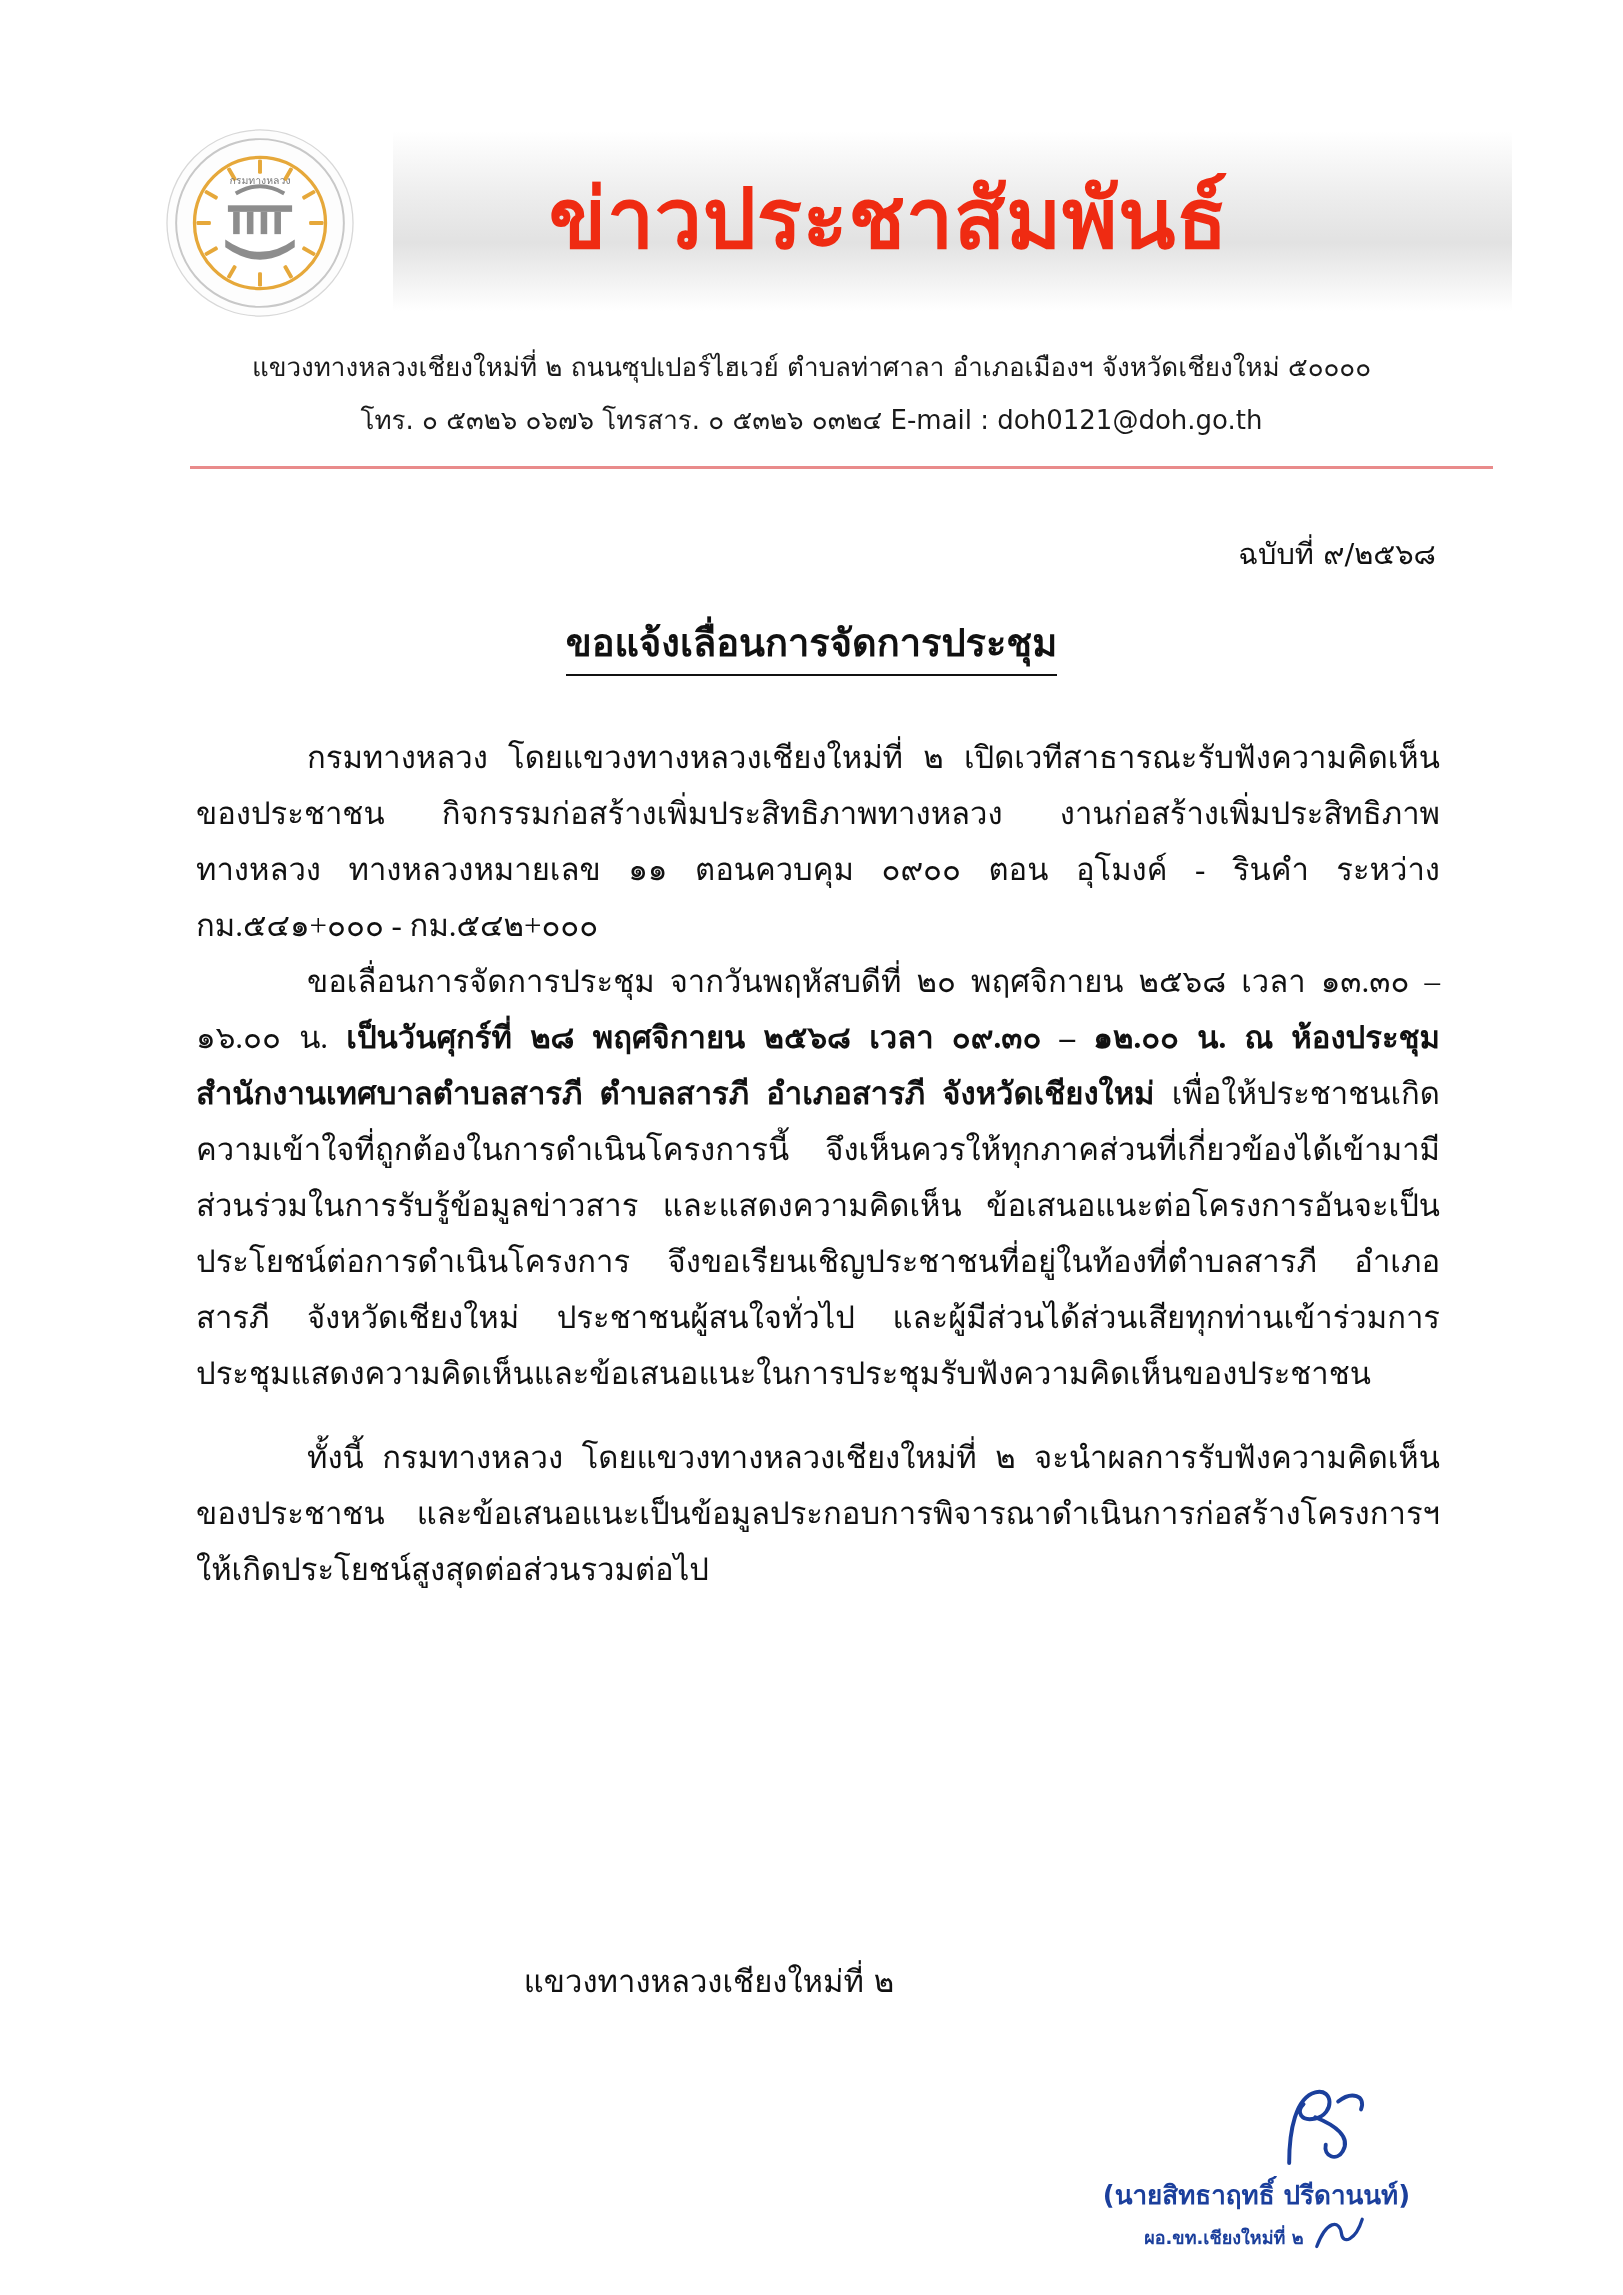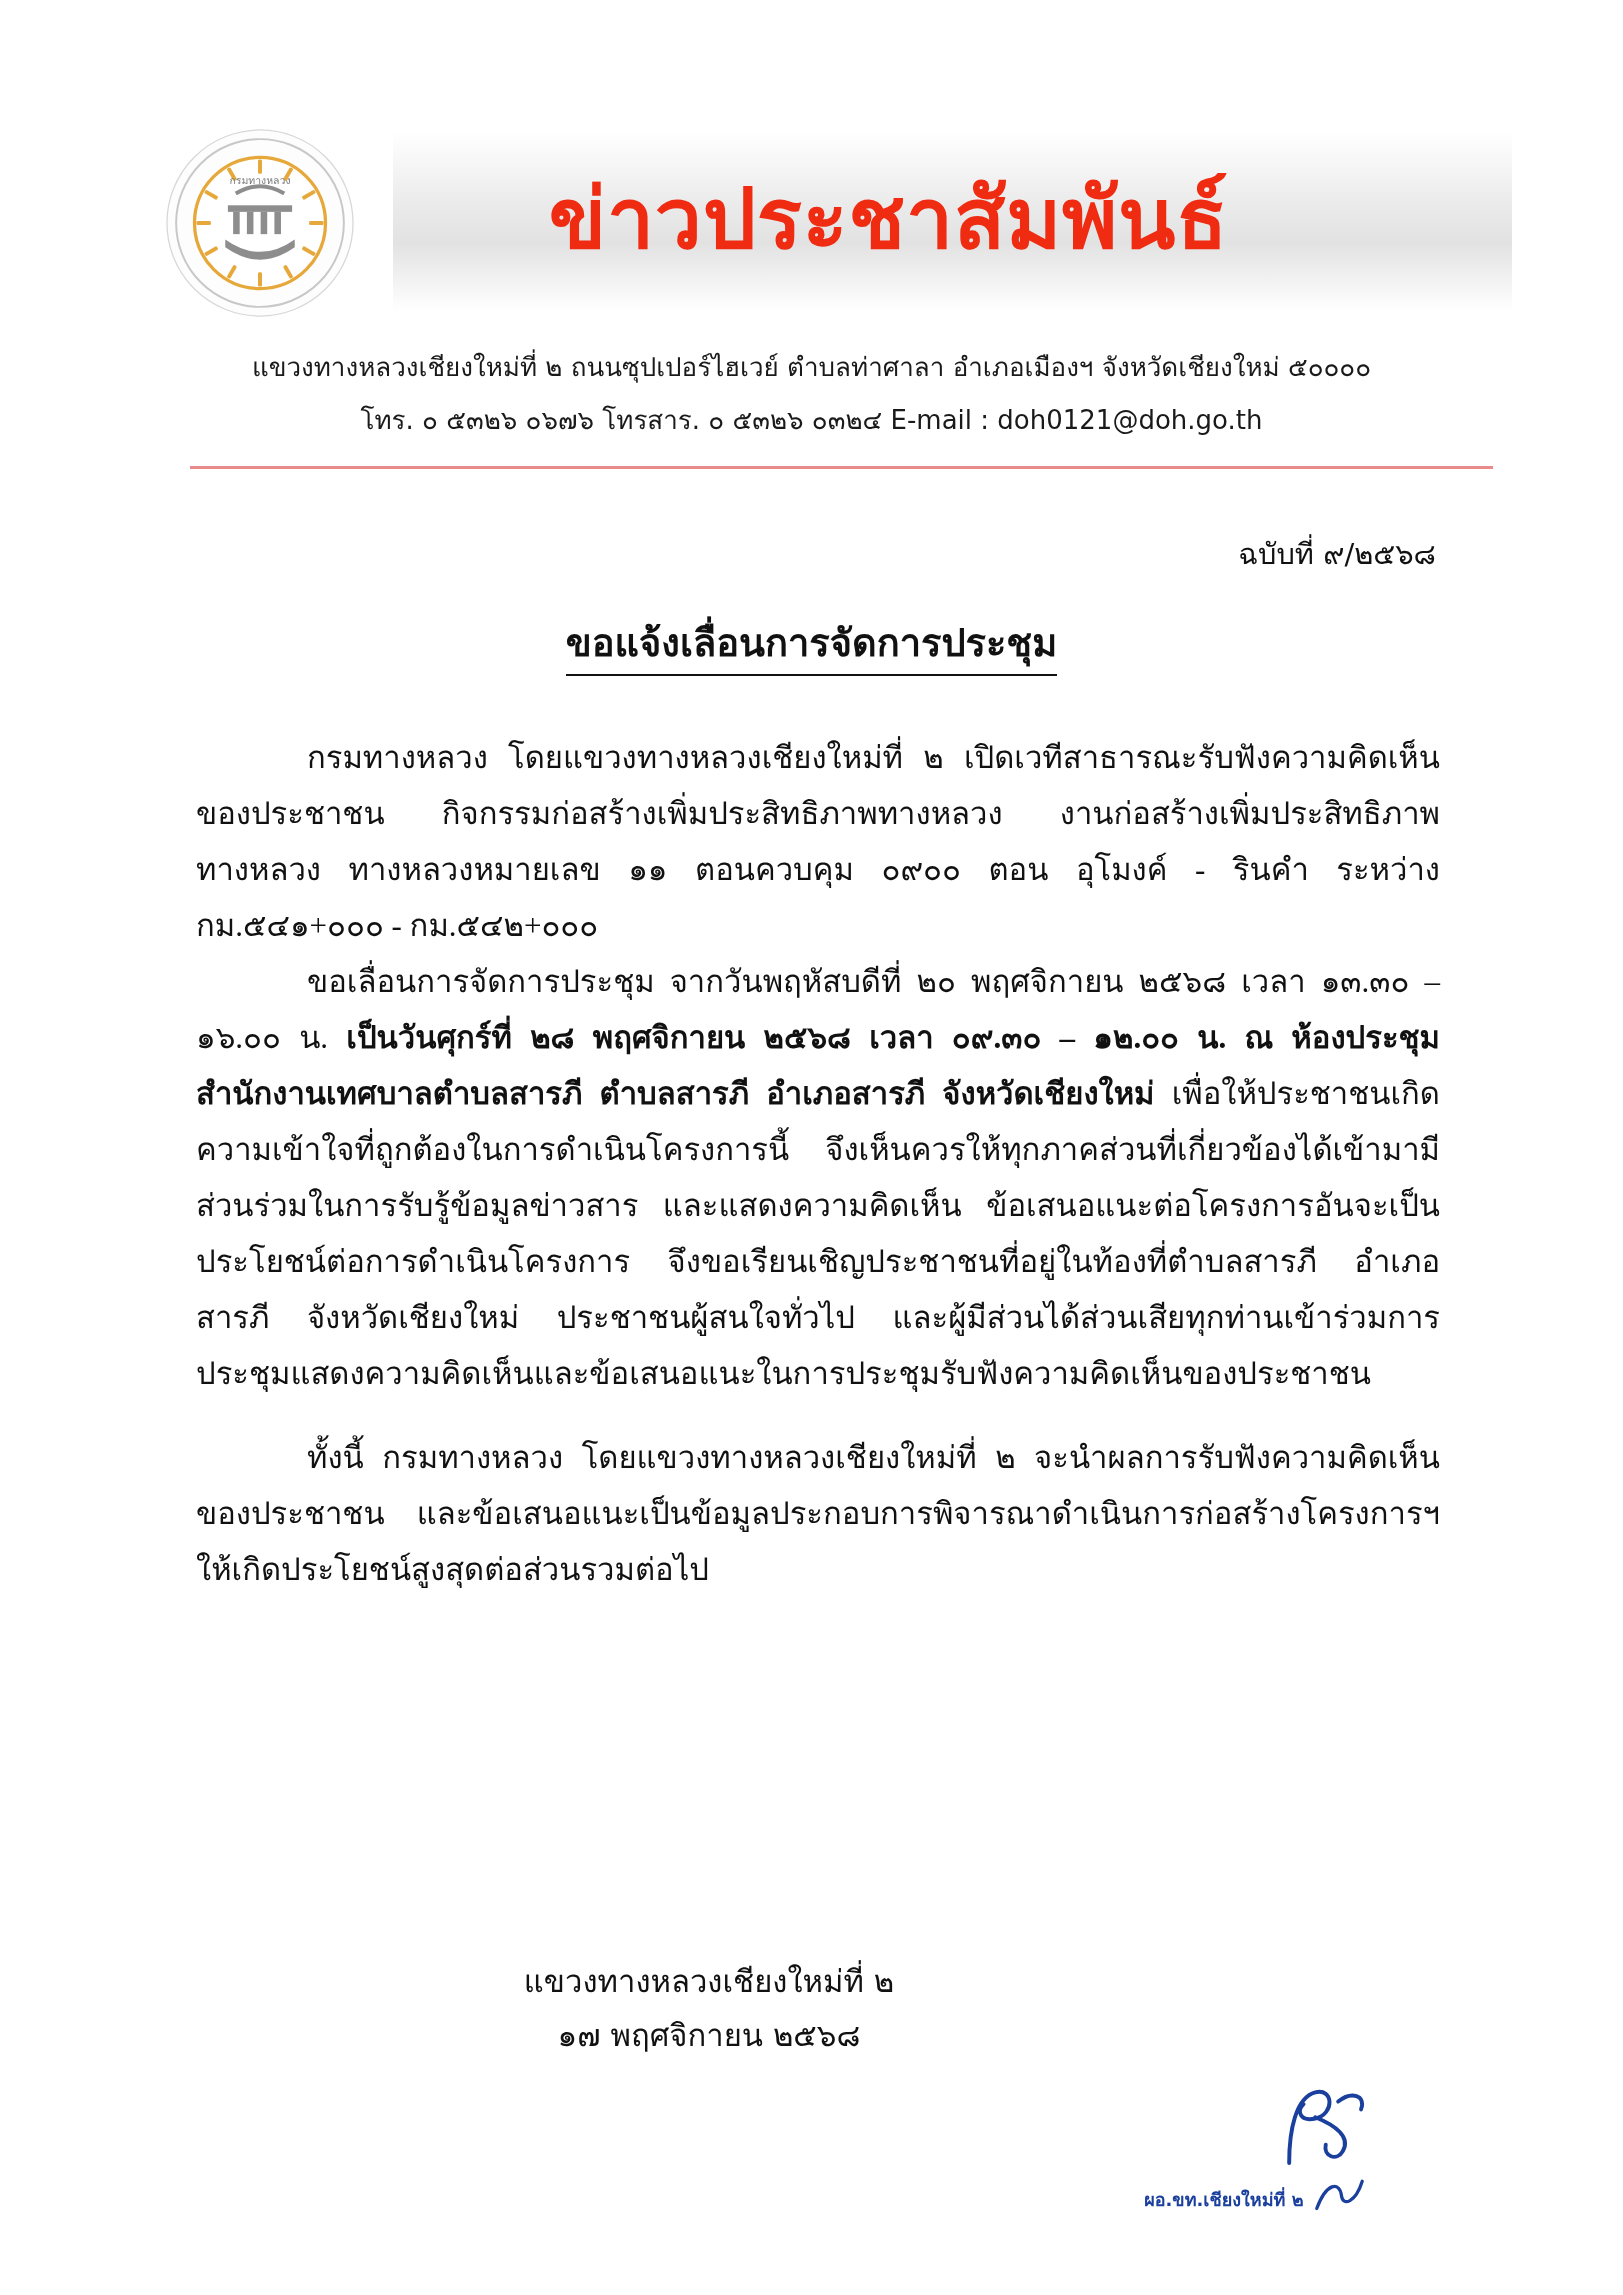--- a/index.html
+++ b/index.html
@@ -226,33 +226,33 @@
     <p>
       <span>ขอเลื่อนการจัดการประชุม จากวันพฤหัสบดีที่ ๒๐ พฤศจิกายน ๒๕๖๘ เวลา ๑๓.๓๐ –๑๖.๐๐ น. </span><span class="b">เป็นวันศุกร์ที่ ๒๘  พฤศจิกายน  ๒๕๖๘ เวลา ๐๙.๓๐ –  ๑๒.๐๐ น.  ณ ห้องประชุมสำนักงานเทศบาลตำบลสารภี ตำบลสารภี อำเภอสารภี จังหวัดเชียงใหม่</span><span>  เพื่อให้ประชาชนเกิดความเข้าใจที่ถูกต้องในการดำเนินโครงการนี้ จึงเห็นควรให้ทุกภาคส่วนที่เกี่ยวข้องได้เข้ามามีส่วนร่วมในการรับรู้ข้อมูลข่าวสาร และแสดงความคิดเห็น ข้อเสนอแนะต่อโครงการอันจะเป็นประโยชน์ต่อการดำเนินโครงการ  จึงขอเรียนเชิญประชาชนที่อยู่ในท้องที่ตำบลสารภี  อำเภอสารภี จังหวัดเชียงใหม่ ประชาชนผู้สนใจทั่วไป และผู้มีส่วนได้ส่วนเสียทุกท่านเข้าร่วมการประชุมแสดงความคิดเห็นและข้อเสนอแนะในการประชุมรับฟังความคิดเห็นของประชาชน</span>
     </p>
     <p class="gap">
       <span>ทั้งนี้ กรมทางหลวง โดยแขวงทางหลวงเชียงใหม่ที่ ๒  จะนำผลการรับฟังความคิดเห็นของประชาชน  และข้อเสนอแนะเป็นข้อมูลประกอบการพิจารณาดำเนินการก่อสร้างโครงการฯ  ให้เกิดประโยชน์สูงสุดต่อส่วนรวมต่อไป</span>
     </p>
   </div>
 
   <div class="signblock">
     <div>แขวงทางหลวงเชียงใหม่ที่ ๒</div>
-    <div>๑๗ พฤศจิกายน ๒๕๖๘</div>
   </div>
 
   <div class="sig-area">
     <div class="sig-scribble">
       <svg width="497" height="98" viewBox="0 0 760 150" xmlns="http://www.w3.org/2000/svg">
         <g fill="none" stroke="#1b3f9c" stroke-width="6" stroke-linecap="round">
           <path d="M430 130 C 430 80, 440 30, 470 22 C 498 15, 500 55, 470 62 C 448 67, 440 52, 452 40"></path>
           <path d="M470 60 C 500 72, 525 90, 512 112 C 503 128, 482 120, 486 102"></path>
           <path d="M505 36 C 525 20, 548 26, 540 48"></path>
         </g>
       </svg>
     </div>
+    <div class="sig-name">(นายสิทธาฤทธิ์  ปรีดานนท์)</div>
     <div class="sig-pos">
       <span>ผอ.ขท.เชียงใหม่ที่ ๒</span>
       <svg width="59" height="39" viewBox="0 0 90 60" style="vertical-align:-9.2px">
         <path d="M10 50 C 25 10, 45 8, 48 30 C 50 48, 70 40, 80 8" fill="none" stroke="#1b3f9c" stroke-width="5" stroke-linecap="round"></path>
       </svg>
     </div>
   </div>
 
 </div>
 

